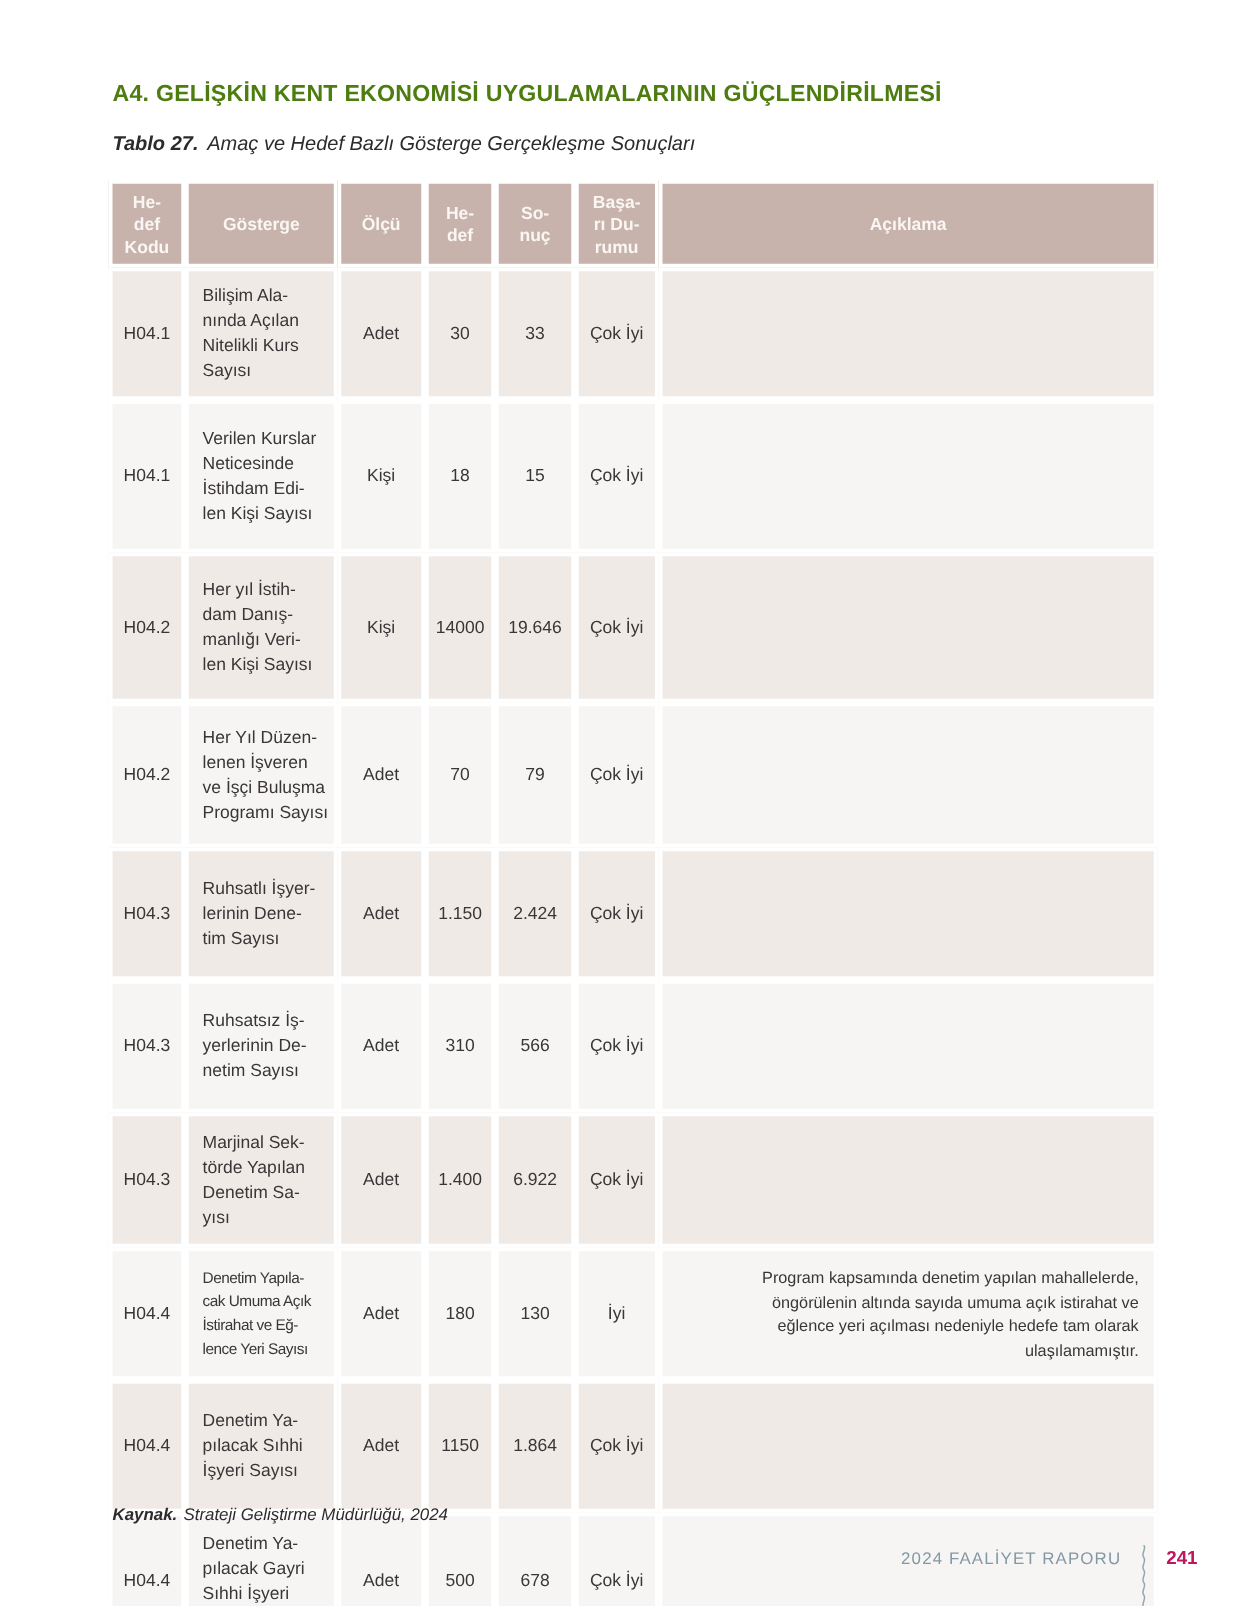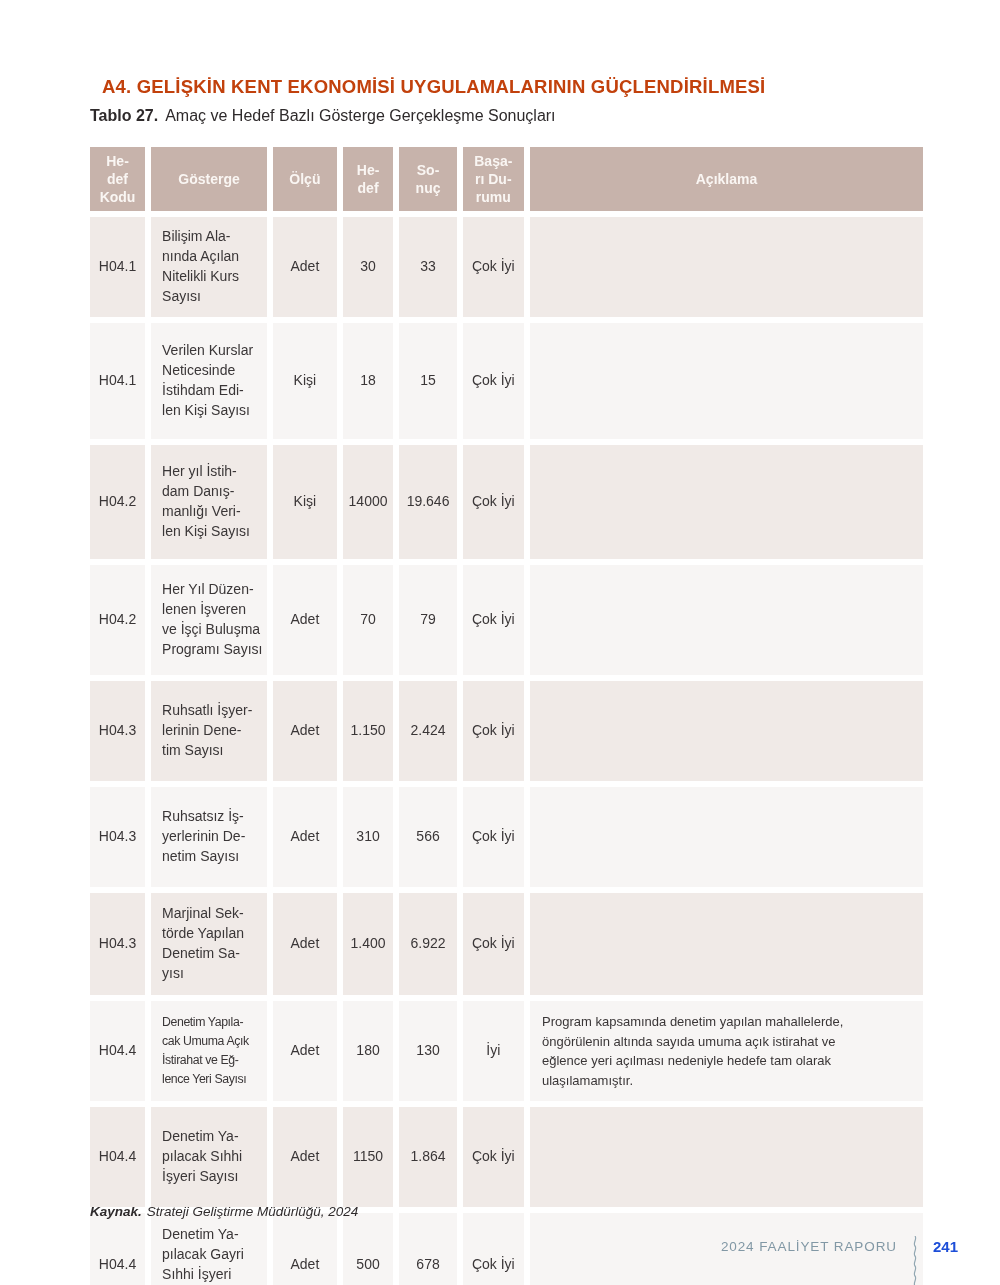--- a/index.html
+++ b/index.html
@@ -2,42 +2,42 @@
 <html><head>
 <meta charset="utf-8">
 <style>
   html,body{margin:0;padding:0;}
   body{
     width:1000px;height:1285px;position:relative;background:#ffffff;
     font-family:"Liberation Sans", sans-serif;color:#3a3637;overflow:hidden;
   }
   .section-title{
     position:absolute;left:90px;top:64px;width:860px;
-    font-size:18.5px;font-weight:bold;letter-spacing:.2px;color:#c2410c;margin:12px;
+    font-size:18.5px;font-weight:bold;letter-spacing:.2px;color:#4d7c0f;margin:0;
   }
   .table-caption{
-    position:absolute;left:90px;top:107px;font-size:16px;color:#2e2a2b;margin:0;
+    position:absolute;left:90px;top:107px;font-size:16px;color:#2e2a2b;margin:0;font-style:italic;
   }
   .table-caption .cap-label{font-weight:bold;margin-right:7px;}
   .tbl-wrap{position:absolute;left:87px;top:144px;}
   table{border-collapse:separate;border-spacing:0;width:839px;table-layout:fixed;}
   th,td{border:3px solid #ffffff;padding:0;box-sizing:content-box;}
   thead th{
     background:#c7b3ab;color:#faf6f3;font-weight:bold;font-size:14px;
     text-align:center;vertical-align:middle;white-space:pre-line;line-height:1.3;height:64px;
   }
   tbody td{
     font-size:14px;line-height:1.42;vertical-align:middle;text-align:center;
     white-space:pre-line;color:#3a3637;
   }
   tbody tr:nth-child(odd) td{background:#f0eae7;}
   tbody tr:nth-child(even) td{background:#f7f5f4;}
   td.indicator{text-align:left;padding-left:11px;}
   td.condensed{font-size:12.3px;letter-spacing:-0.4px;line-height:1.55;}
-  td.note{text-align:left;font-size:13px;line-height:1.5;padding:8px 12px;vertical-align:middle;}
+  td.note{text-align:right;font-size:13px;line-height:1.5;padding:8px 12px;vertical-align:middle;}
   tbody tr:nth-child(1) td{height:84px;}
   tbody tr:nth-child(2) td{height:100px;}
   tbody tr:nth-child(3) td{height:98px;}
   tbody tr:nth-child(4) td{height:94px;}
   tbody tr:nth-child(5) td{height:84px;}
   tbody tr:nth-child(6) td{height:84px;}
   tbody tr:nth-child(7) td{height:86px;}
   tbody tr:nth-child(8) td{height:84px;}
   tbody tr:nth-child(9) td{height:84px;}
   tbody tr:nth-child(10) td{height:88px;}
@@ -45,21 +45,21 @@
     position:absolute;left:90px;top:1190px;font-size:13.5px;font-style:italic;color:#2f2b2c;
   }
   .source-note .src-label{font-weight:bold;margin-right:5px;}
   .report-footer{
     position:absolute;right:42px;top:1238px;display:flex;align-items:flex-start;gap:14px;margin-left:11px;
   }
   .report-title{
     font-size:13.5px;letter-spacing:.9px;color:#8298a5;padding-top:1px;
   }
   .page-number{
-    font-size:15px;font-weight:bold;color:#1d4ed8;padding-top:0;
+    font-size:15px;font-weight:bold;color:#be185d;padding-top:0;
   }
   .wave{display:block;margin-top:-2px;}
 </style>
 </head>
 <body>
 
 <h1 class="section-title">A4. GELİŞKİN KENT EKONOMİSİ UYGULAMALARININ GÜÇLENDİRİLMESİ</h1>
 
 <p class="table-caption">
   <span class="cap-label">Tablo 27.</span><span>Amaç ve Hedef Bazlı Gösterge Gerçekleşme Sonuçları</span>

